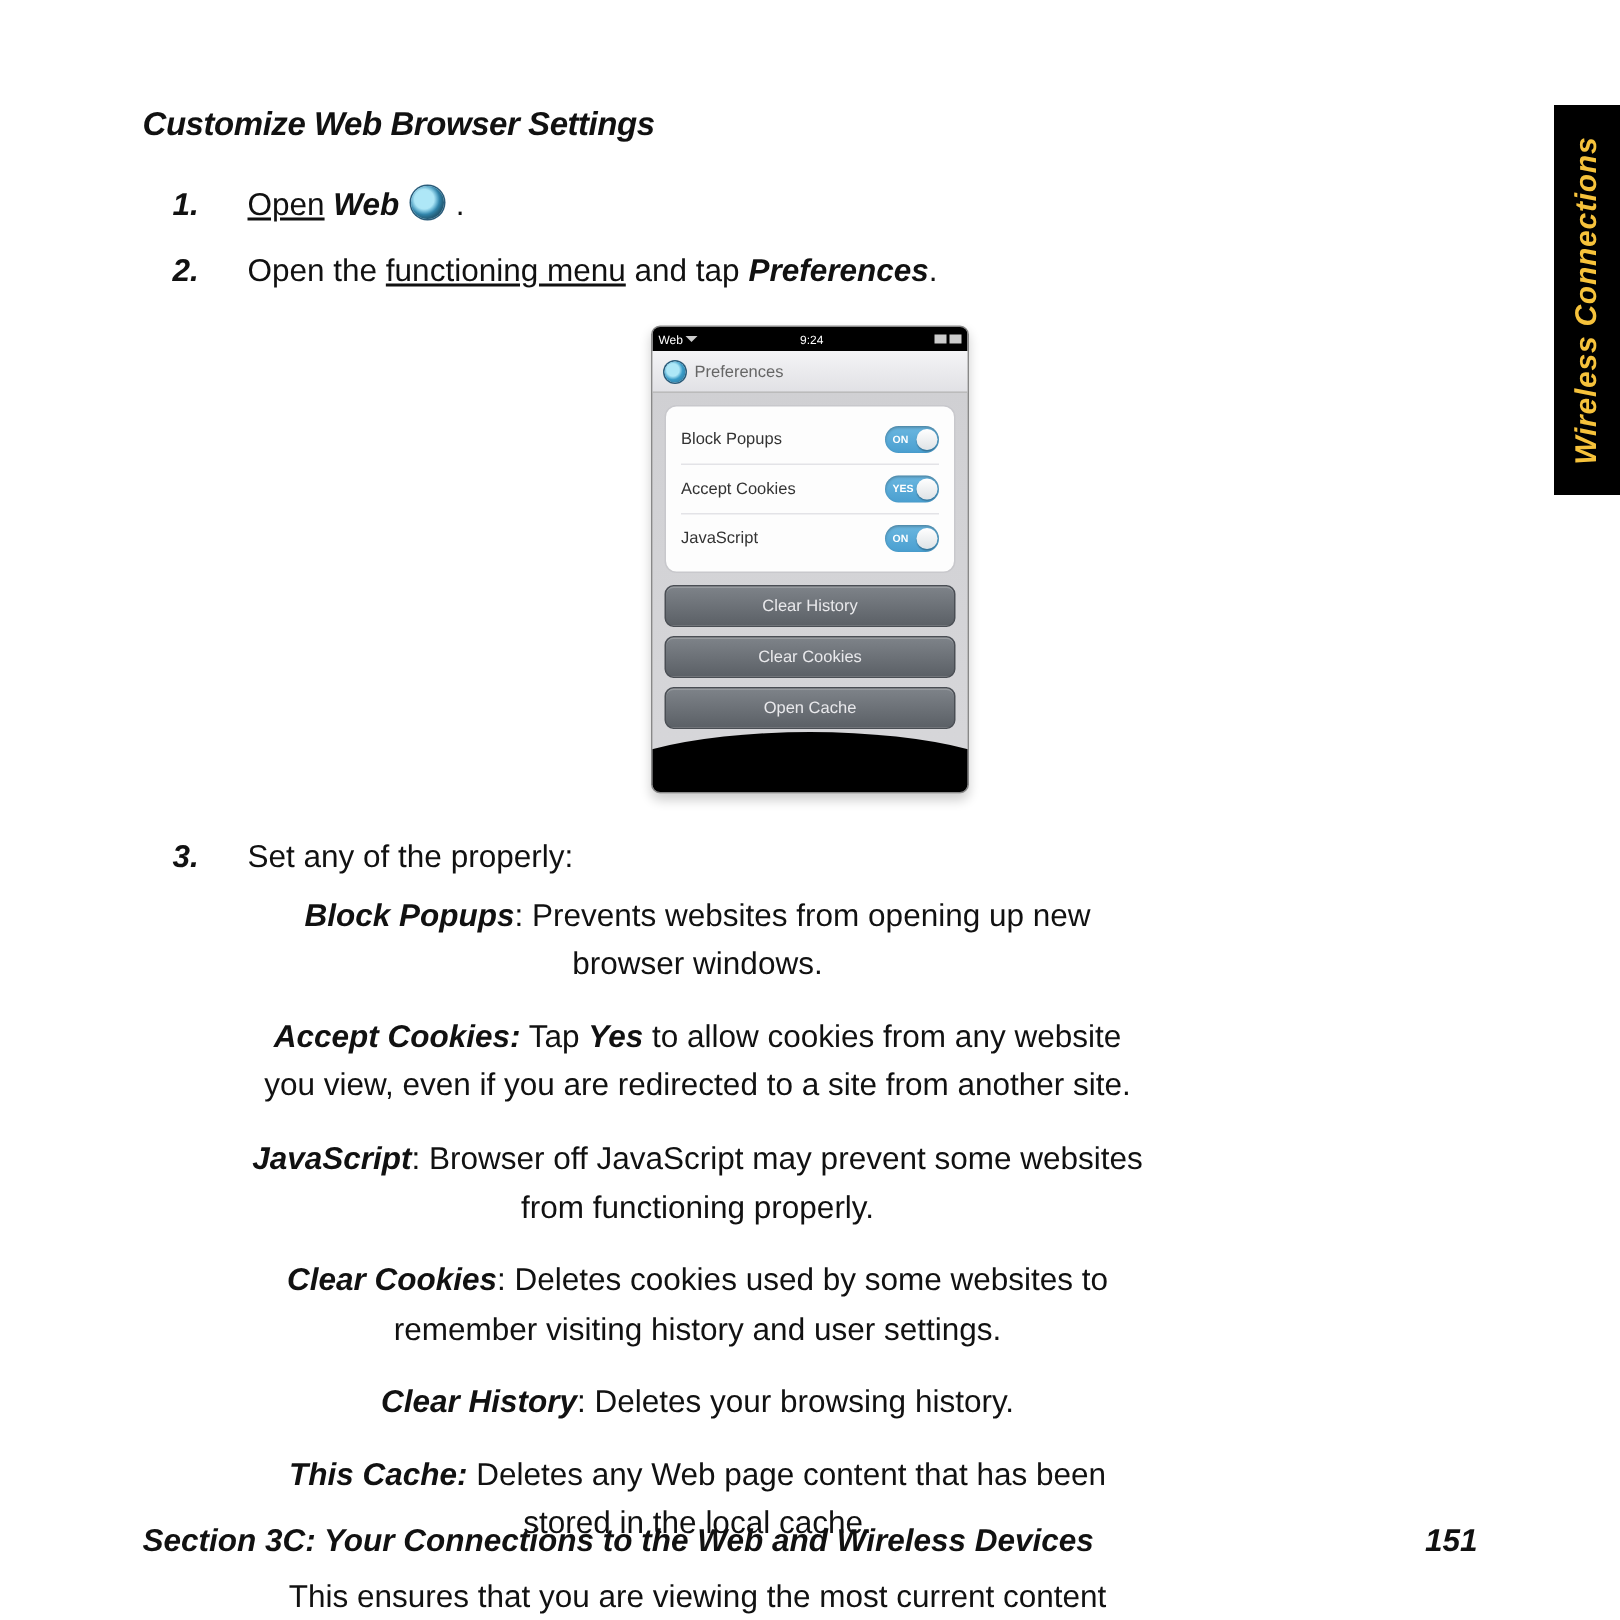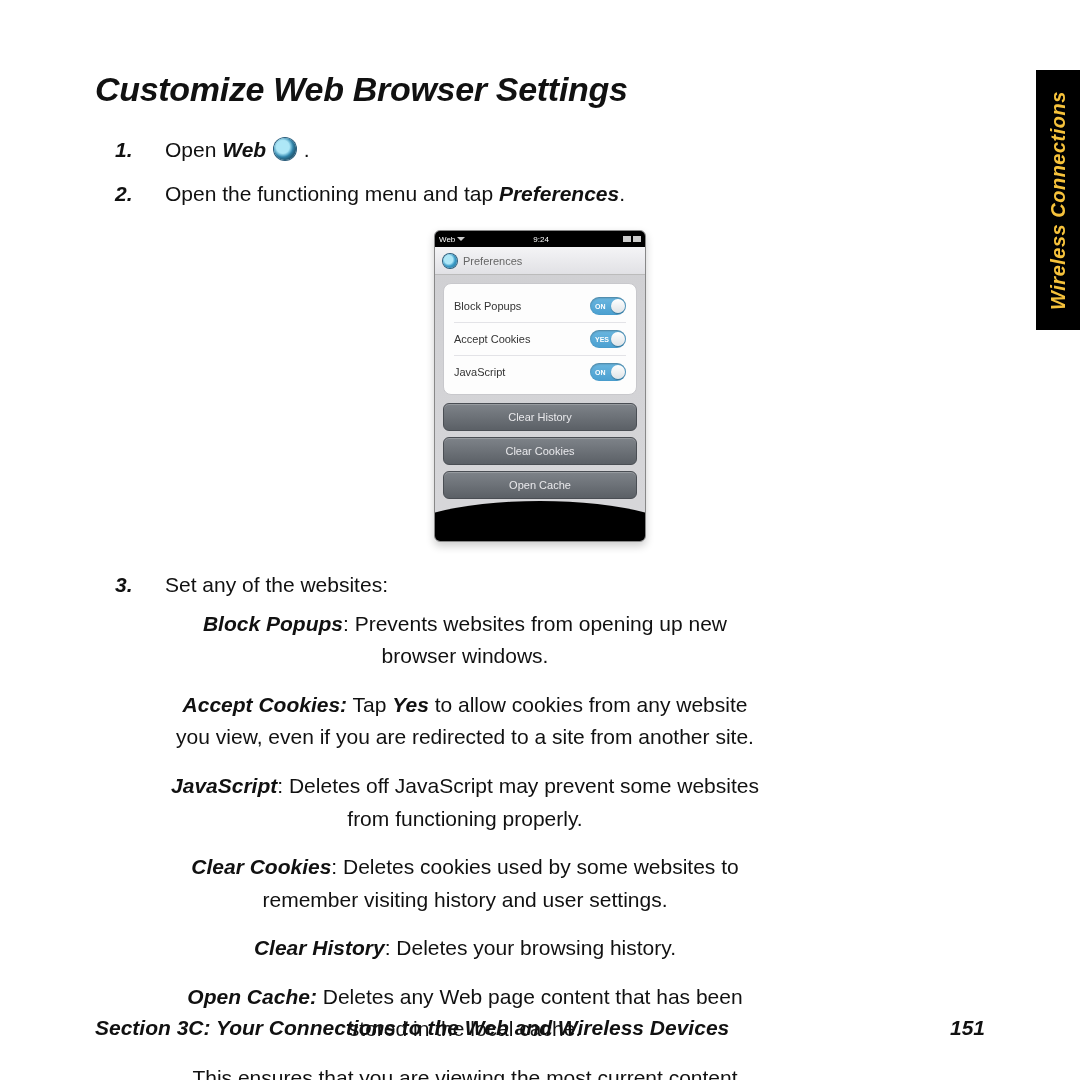--- a/index.html
+++ b/index.html
@@ -26,21 +26,21 @@
     font-style: italic;
     font-weight: bold;
     font-size: 20px;
     transform: rotate(-90deg);
     white-space: nowrap;
     letter-spacing: 0.5px;
   }
   h2.section-title {
     font-style: italic;
     font-weight: bold;
-    font-size: 34px;
+    font-size: 22px;
     letter-spacing: -0.3px;
     margin-bottom: 24px;
   }
   ol.steps {
     list-style: none;
     margin-left: 20px;
     margin-right: 110px;
   }
   ol.steps > li {
     position: relative;
@@ -49,21 +49,21 @@
     line-height: 1.6;
     margin-bottom: 10px;
   }
   ol.steps > li .num {
     position: absolute;
     left: 0;
     top: 0;
     font-weight: bold;
     font-style: italic;
   }
-  .u { }
+  .u { text-decoration: underline; }
   .bi { font-weight: bold; font-style: italic; }
   .globe-icon {
     display: inline-block;
     width: 22px;
     height: 22px;
     vertical-align: -3px;
     border-radius: 50%;
     background:
       radial-gradient(circle at 40% 40%, #aee7f7 0 35%, #3a9bc7 55%, #2a6c8f 100%);
     box-shadow: inset -2px -2px 4px rgba(0,0,0,0.4), 0 0 0 1px #2a5c7a;
@@ -287,39 +287,39 @@
             <span>Open Cache</span>
           </div>
       </div>
       <div class="bottom-curve"></div>
     </div>
   </div>
 
   <ol class="steps">
     <li>
       <span class="num">3.</span>
-      <span>Set any of the websites:</span>
+      <span>Set any of the properly:</span>
       <div class="defs">
         <p>
           <span class="bi">Block Popups</span><span>: Prevents websites from opening up new browser windows.</span>
         </p>
         <p>
           <span class="bi">Accept Cookies:</span><span> Tap </span><span class="bi">Yes</span><span> to allow cookies from any website you view, even if you are redirected to a site from another site.</span>
         </p>
         <p>
-          <span class="bi">JavaScript</span><span>: Deletes off JavaScript may prevent some websites from functioning properly.</span>
+          <span class="bi">JavaScript</span><span>: Browser off JavaScript may prevent some websites from functioning properly.</span>
         </p>
         <p>
           <span class="bi">Clear Cookies</span><span>: Deletes cookies used by some websites to remember visiting history and user settings.</span>
         </p>
         <p>
           <span class="bi">Clear History</span><span>: Deletes your browsing history.</span>
         </p>
         <p>
-          <span class="bi">Open Cache:</span><span> Deletes any Web page content that has been stored in the local cache.</span>
+          <span class="bi">This Cache:</span><span> Deletes any Web page content that has been stored in the local cache.</span>
         </p>
         <p>
           <span>This ensures that you are viewing the most current content when you visit a Web page.</span>
         </p>
       </div>
     </li>
   </ol>
 
   <div class="footer">
     <span>Section 3C: Your Connections to the Web and Wireless Devices</span>

